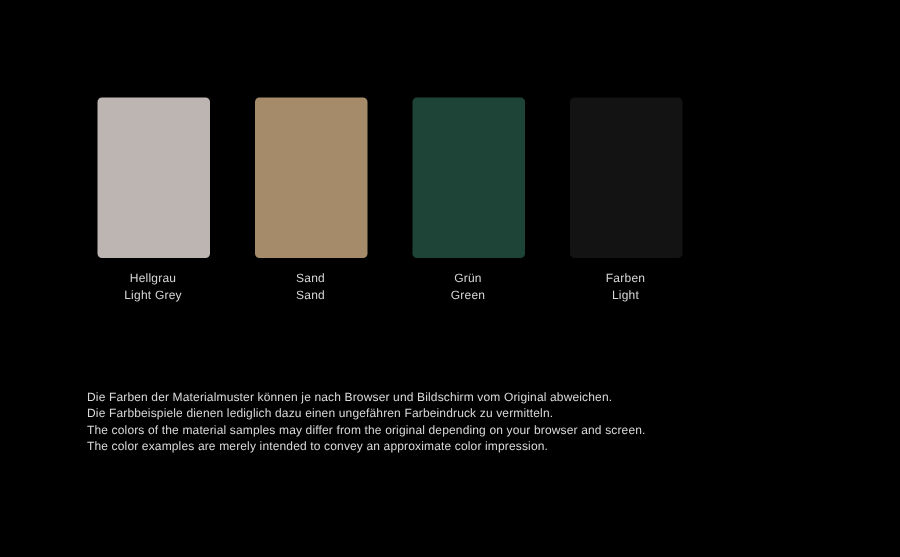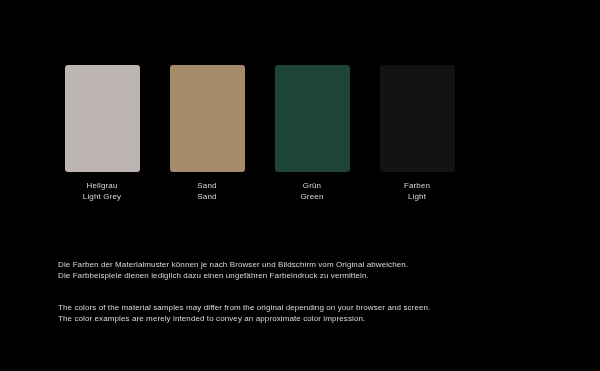--- a/index.html
+++ b/index.html
@@ -54,21 +54,20 @@
     width: 500px;
   }
   .note-block {
     font-size: 8px;
     line-height: 11px;
     letter-spacing: 0.1px;
     color: #d9d9d9;
     white-space: nowrap;
   }
   .note-block + .note-block {
-    margin-top: 21px;
   }
   .note-line { display: block; }
 </style>
 </head>
 <body style="background-color: rgb(0, 0, 0);">
 
 <div class="swatch-row">
 
   <div class="swatch-cell">
     <div class="swatch-chip" style="background-color: rgb(188, 181, 178);"></div>

